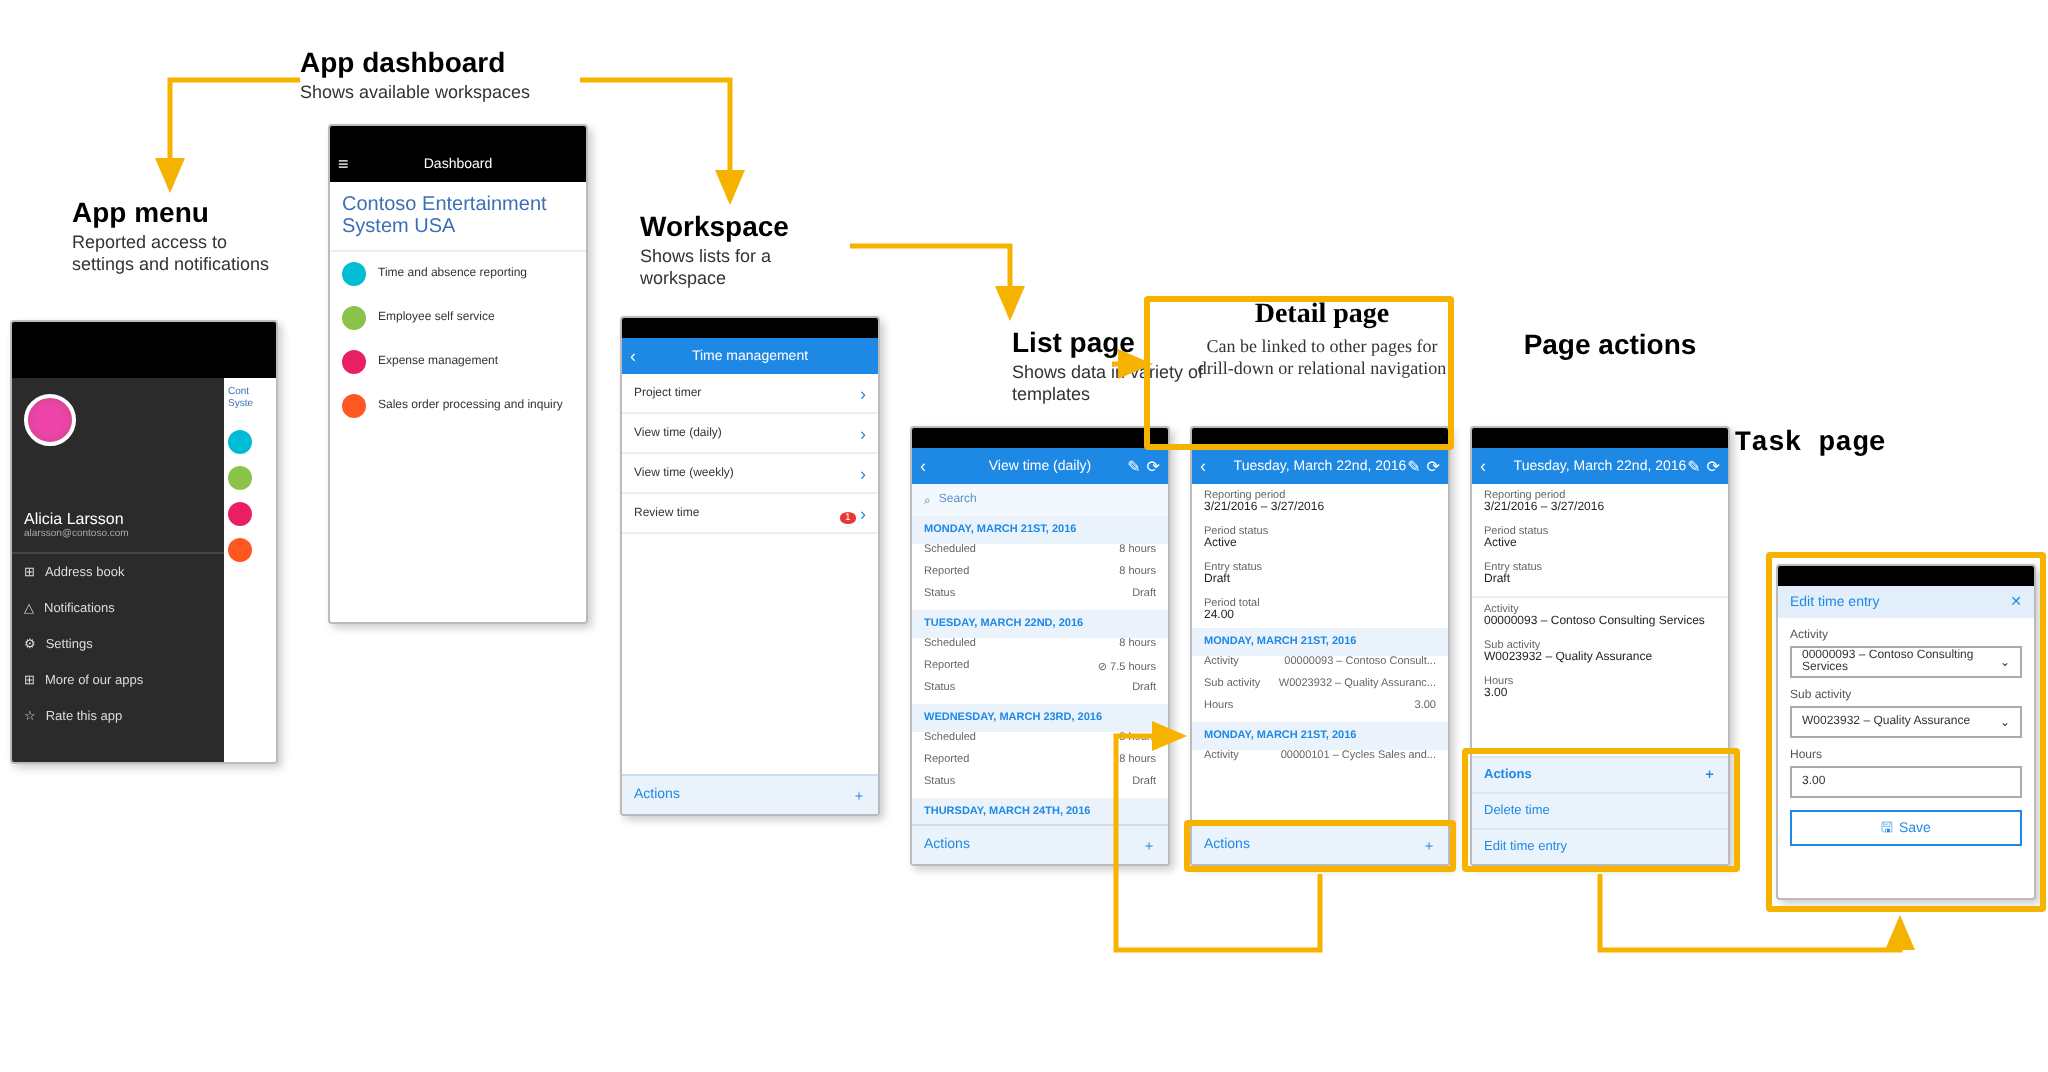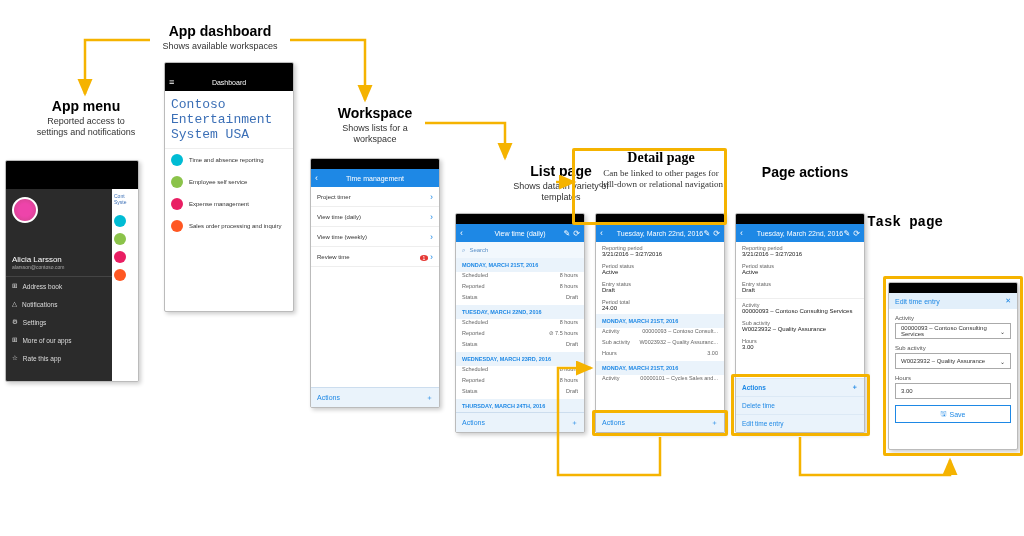--- a/index.html
+++ b/index.html
@@ -1,31 +1,31 @@
 <!DOCTYPE html>
 <html><head>
 <meta charset="utf-8">
 <style>
   * { box-sizing: border-box; margin: 0; padding: 0; }
   body { font-family: "Segoe UI", Arial, sans-serif; background: #fff; width: 1024px; height: 536px; position: relative; overflow: hidden; }
-  .label { position: absolute; font-size: 12px; text-align: center; }
+  .label { position: absolute; font-size: 12px; }
   .label h3 { font-size: 14px; font-weight: 600; margin-bottom: 2px; }
   .label p { font-size: 9px; color: #333; line-height: 1.2; }
   .phone { position: absolute; width: 130px; height: 250px; background: #fff; border: 1px solid #bbb; border-radius: 2px; box-shadow: 2px 2px 4px rgba(0,0,0,0.2); overflow: hidden; }
   .statusbar { height: 10px; background: #000; }
   .titlebar { height: 18px; background: #000; color: #fff; font-size: 7px; display: flex; align-items: center; justify-content: center; position: relative; }
   .titlebar .menu-icon { position: absolute; left: 4px; font-size: 9px; }
   .bluebar { height: 18px; background: #1e88e5; color: #fff; font-size: 7px; display: flex; align-items: center; justify-content: center; position: relative; }
   .bluebar .back-icon { position: absolute; left: 4px; font-size: 9px; }
   .bluebar .right-icons { position: absolute; right: 4px; font-size: 8px; display: flex; gap: 3px; }
   .row { height: 20px; border-bottom: 1px solid #eee; font-size: 6px; display: flex; align-items: center; padding: 0 6px; justify-content: space-between; color: #333; }
   .row-header { background: #eaf3fb; height: 14px; font-size: 5.5px; padding: 0 6px; display: flex; align-items: center; color: #1e88e5; font-weight: 600; }
   .small-row { height: 11px; font-size: 5.5px; display: flex; justify-content: space-between; padding: 0 6px; color: #666; }
   .actions-bar { height: 20px; background: #eaf3fb; border-top: 1px solid #cde; font-size: 7px; color: #1e88e5; display: flex; align-items: center; padding: 0 6px; justify-content: space-between; position: absolute; bottom: 0; left: 0; right: 0; }
-  .dash-title { font-size: 13px; color: #3b6fb6; padding: 6px; font-family: Liberation Mono, monospace; }
+  .dash-title { font-size: 10px; color: #3b6fb6; padding: 6px; }
   .dash-item { height: 22px; display: flex; align-items: center; font-size: 6px; color: #333; padding: 0 6px; gap: 6px; }
   .dash-circle { width: 12px; height: 12px; border-radius: 50%; display: inline-block; }
   .menu-overlay { background: #2b2b2b; color: #fff; height: 100%; }
   .menu-avatar { width: 26px; height: 26px; border-radius: 50%; background: radial-gradient(circle, #e4a 40%, #c48 100%); margin:8px 6px 2px; border:2px solid #fff; }
   .menu-name { font-size: 8px; padding: 0 6px; margin-top: 32px; }
   .menu-email { font-size: 5px; color: #aaa; padding: 0 6px 6px; border-bottom:1px solid #444;}
   .menu-row { font-size: 6.5px; padding: 5px 6px; color:#ddd; display:flex; gap:5px; align-items:center;}
   .badge-right { color:#1e88e5; font-size:9px;}
   .search-row { height:16px; background:#f2f8fd; font-size:6px; color:#5a90c8; display:flex; align-items:center; padding:0 6px; gap:4px;}
   .detail-row { font-size:5.5px; padding:3px 6px; color:#666; }

